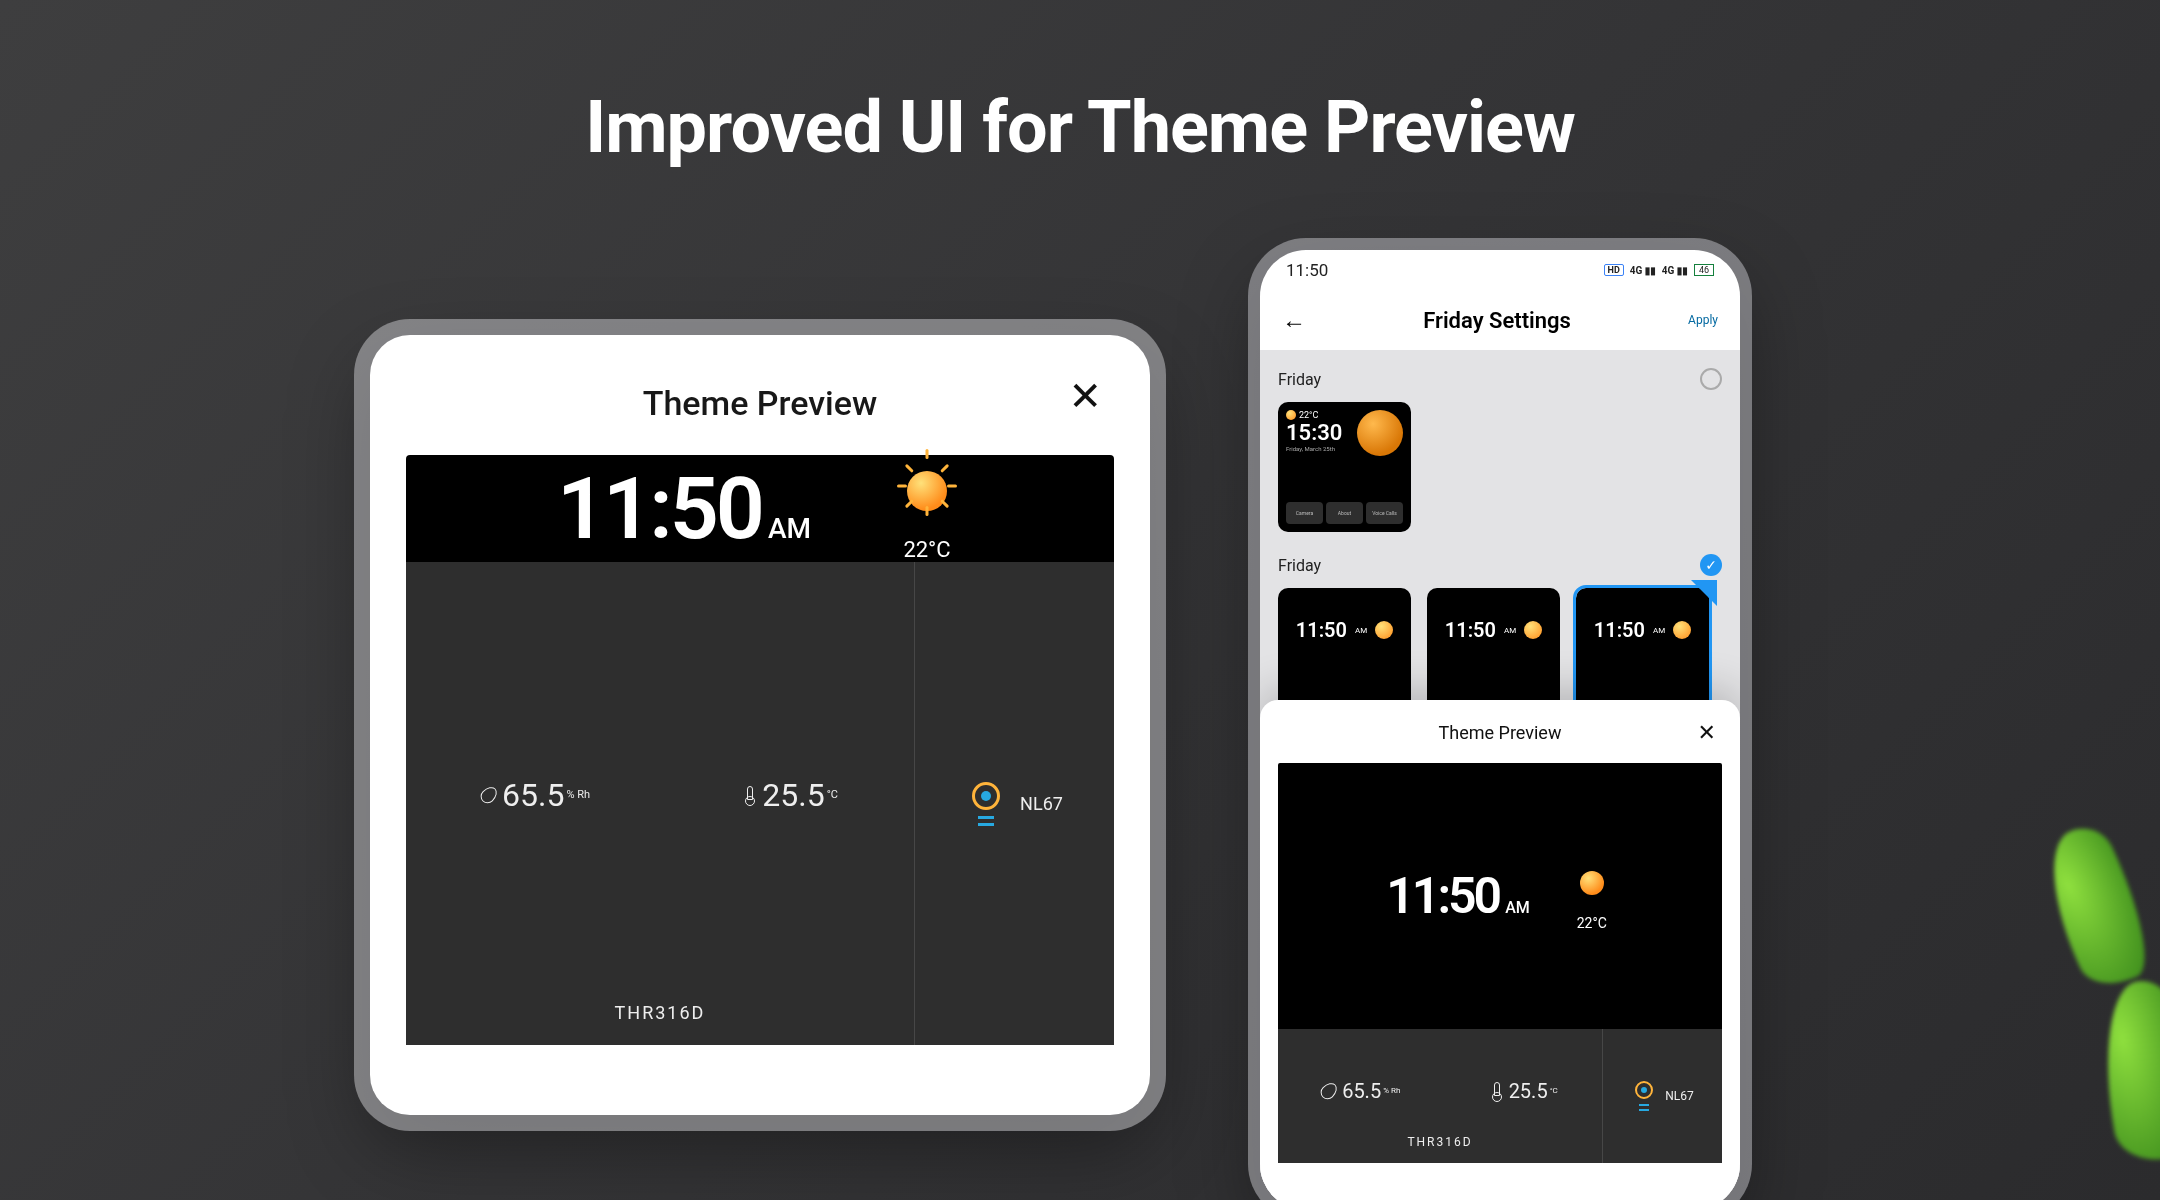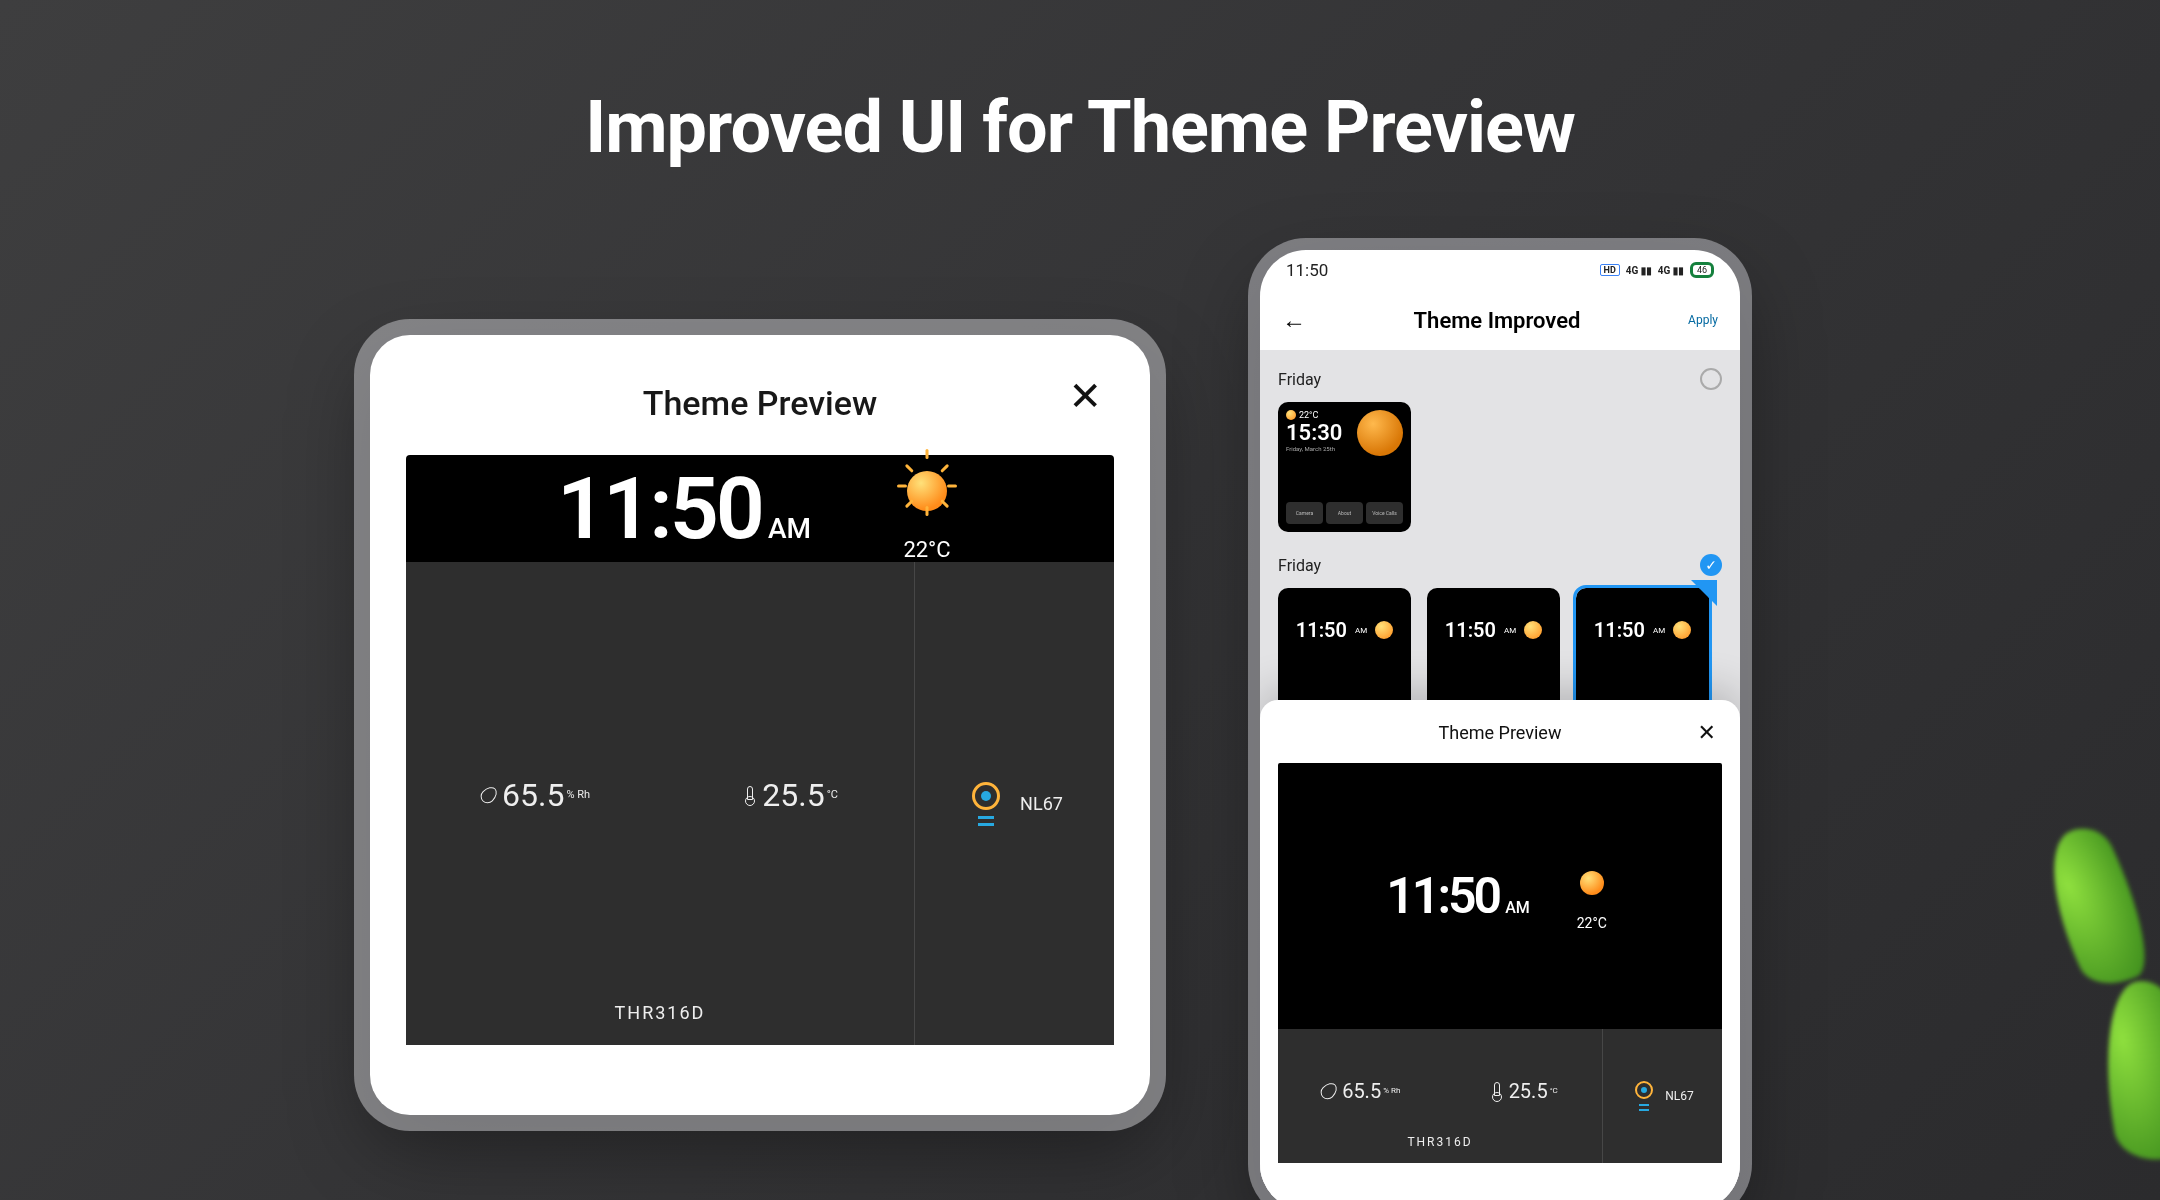--- a/index.html
+++ b/index.html
@@ -59,21 +59,21 @@
 .phone {
   position: absolute; left: 1260px; top: 250px; width: 480px; height: 960px;
   background: #fff; border-radius: 46px;
   box-shadow: 0 0 0 12px rgba(174,174,178,0.6), 0 30px 80px rgba(0,0,0,.4);
   overflow: hidden;
 }
 .statusbar { height: 40px; display: flex; justify-content: space-between; align-items: center; padding: 0 26px; font-size: 17px; color: #222; }
 .status-r { display: flex; gap: 6px; align-items: center; font-size: 12px; }
 .badge-hd { border: 1px solid #3b82f6; border-radius: 2px; padding: 0 3px; font-size: 9px; font-weight: 700; }
 .sig-4g { font-size: 10px; font-weight: 700; }
-.batt { border: 3px solid #15803d; border-radius: 6px; padding: 0 4px; font-size: 9px; }
+.batt { border: 1px solid #15803d; border-radius: 0; padding: 0 4px; font-size: 9px; }
 .navbar { height: 60px; display: flex; align-items: center; justify-content: space-between; padding: 0 22px; }
 .nav-back { font-size: 24px; cursor: pointer; }
 .nav-title { font-size: 22px; font-weight: 600; }
 .nav-action { font-size: 12px; cursor: pointer; color: #0369a1; }
 .themes { background: #e3e3e5; padding: 18px 18px 0; height: calc(100% - 100px); }
 .cat { margin-bottom: 22px; }
 .cat-head { display: flex; justify-content: space-between; align-items: center; margin-bottom: 12px; }
 .cat-name { font-size: 16px; color: #222; }
 .radio { width: 22px; height: 22px; border: 2px solid #aaa; border-radius: 50%; display: inline-block; }
 .check { width: 22px; height: 22px; border-radius: 50%; background: #2196f3; display: inline-flex; align-items: center; justify-content: center; color: #fff; font-size: 14px; }
@@ -190,21 +190,21 @@
       <span class="badge-hd">HD</span>
       <span class="sig-4g">4G ▮▮</span>
       <span class="sig-4g">4G ▮▮</span>
       <span class="batt">46</span>
     </div>
   </div>
   <div class="navbar">
     <span class="nav-back">
       <span>←</span>
     </span>
-    <span class="nav-title">Theme Improved</span>
+    <span class="nav-title">Friday Settings</span>
     <span class="nav-action">Apply</span>
   </div>
   <div class="themes">
     <div class="cat">
       <div class="cat-head">
         <span class="cat-name">Friday</span>
         <span class="radio"></span>
       </div>
       <div class="thumbs">
         <div class="thumb">

